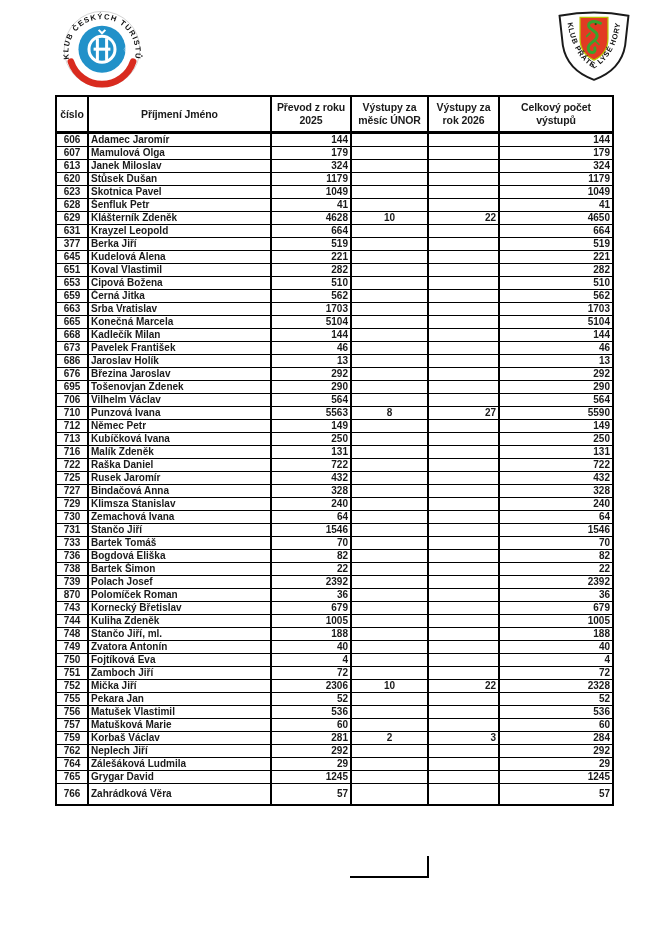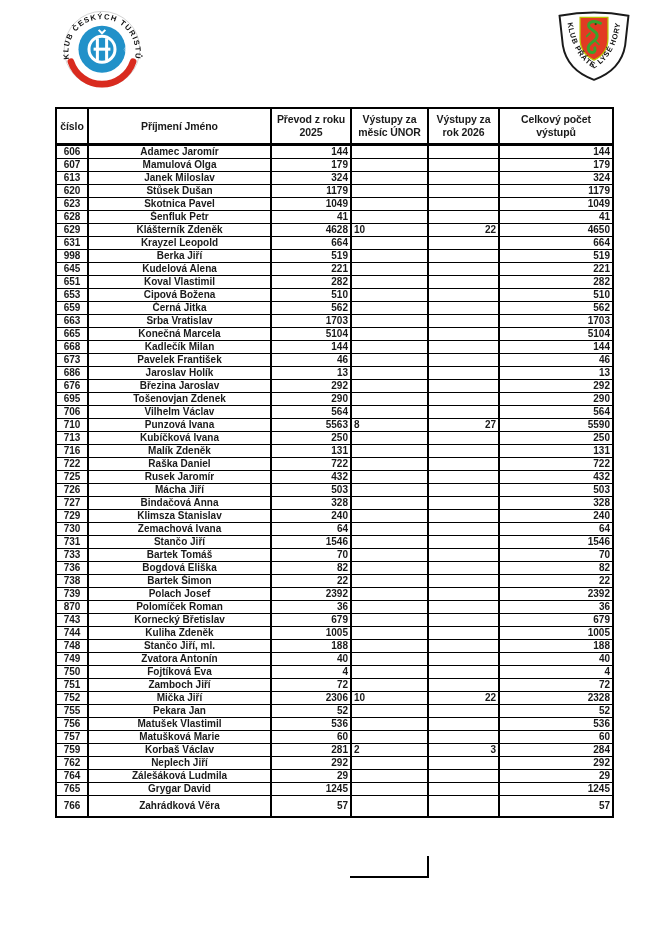--- a/index.html
+++ b/index.html
@@ -9,21 +9,21 @@
     background:#ffffff;
     font-family:"Liberation Sans",sans-serif;
     color:#1a1a1a;
     overflow:hidden;
   }
   .logo{position:absolute;}
   .logo-left{left:56px;top:8px;width:92px;height:84px;}
   .logo-right{left:547px;top:6px;width:94px;height:82px;}
 
   table.log{
-    position:absolute;left:55px;top:107px;
+    position:absolute;left:55px;top:95px;
     width:557px;
     border-collapse:collapse;
     table-layout:fixed;
     background:#ffffff;
     border:2px solid #000;
     padding-left:8px;
   }
   table.log th{
     border:2px solid #000;
     border-bottom:3px solid #000;
@@ -46,23 +46,23 @@
     font-weight:bold;
     height:12px;
     line-height:12px;
     padding:0 2px;
     white-space:nowrap;
     overflow:hidden;
     background:#fff;
   }
   table.log tbody tr:last-child td{height:20px;line-height:20px;}
   td.c0{text-align:center;}
-  td.c1{text-align:center;padding-left:3px;}
+  td.c1{text-align:left;padding-left:3px;}
   td.c2{text-align:right;padding-right:1px;}
-  td.c3{}
+  td.c3{text-align:center;}
   td.c4{text-align:right;padding-right:1px;}
   td.c5{text-align:right;padding-right:1px;}
 
   .sum-box{
     position:absolute;
     left:350px;top:856px;
     width:77px;height:20px;
     border-right:2px solid #000;
     border-bottom:2px solid #000;
   }
@@ -202,21 +202,21 @@
         </tr>
         <tr>
           <td class="c0">631</td>
           <td class="c1">Krayzel Leopold</td>
           <td class="c2">664</td>
           <td class="c3"></td>
           <td class="c4"></td>
           <td class="c5">664</td>
         </tr>
         <tr>
-          <td class="c0">998</td>
+          <td class="c0">377</td>
           <td class="c1">Berka Jiří</td>
           <td class="c2">519</td>
           <td class="c3"></td>
           <td class="c4"></td>
           <td class="c5">519</td>
         </tr>
         <tr>
           <td class="c0">645</td>
           <td class="c1">Kudelová Alena</td>
           <td class="c2">221</td>
@@ -314,20 +314,28 @@
         </tr>
         <tr>
           <td class="c0">710</td>
           <td class="c1">Punzová Ivana</td>
           <td class="c2">5563</td>
           <td class="c3">8</td>
           <td class="c4">27</td>
           <td class="c5">5590</td>
         </tr>
         <tr>
+          <td class="c0">712</td>
+          <td class="c1">Němec Petr</td>
+          <td class="c2">149</td>
+          <td class="c3"></td>
+          <td class="c4"></td>
+          <td class="c5">149</td>
+        </tr>
+        <tr>
           <td class="c0">713</td>
           <td class="c1">Kubíčková Ivana</td>
           <td class="c2">250</td>
           <td class="c3"></td>
           <td class="c4"></td>
           <td class="c5">250</td>
         </tr>
         <tr>
           <td class="c0">716</td>
           <td class="c1">Malík Zdeněk</td>
@@ -344,28 +352,20 @@
           <td class="c4"></td>
           <td class="c5">722</td>
         </tr>
         <tr>
           <td class="c0">725</td>
           <td class="c1">Rusek Jaromír</td>
           <td class="c2">432</td>
           <td class="c3"></td>
           <td class="c4"></td>
           <td class="c5">432</td>
-        </tr>
-        <tr>
-          <td class="c0">726</td>
-          <td class="c1">Mácha Jiří</td>
-          <td class="c2">503</td>
-          <td class="c3"></td>
-          <td class="c4"></td>
-          <td class="c5">503</td>
         </tr>
         <tr>
           <td class="c0">727</td>
           <td class="c1">Bindačová Anna</td>
           <td class="c2">328</td>
           <td class="c3"></td>
           <td class="c4"></td>
           <td class="c5">328</td>
         </tr>
         <tr>

